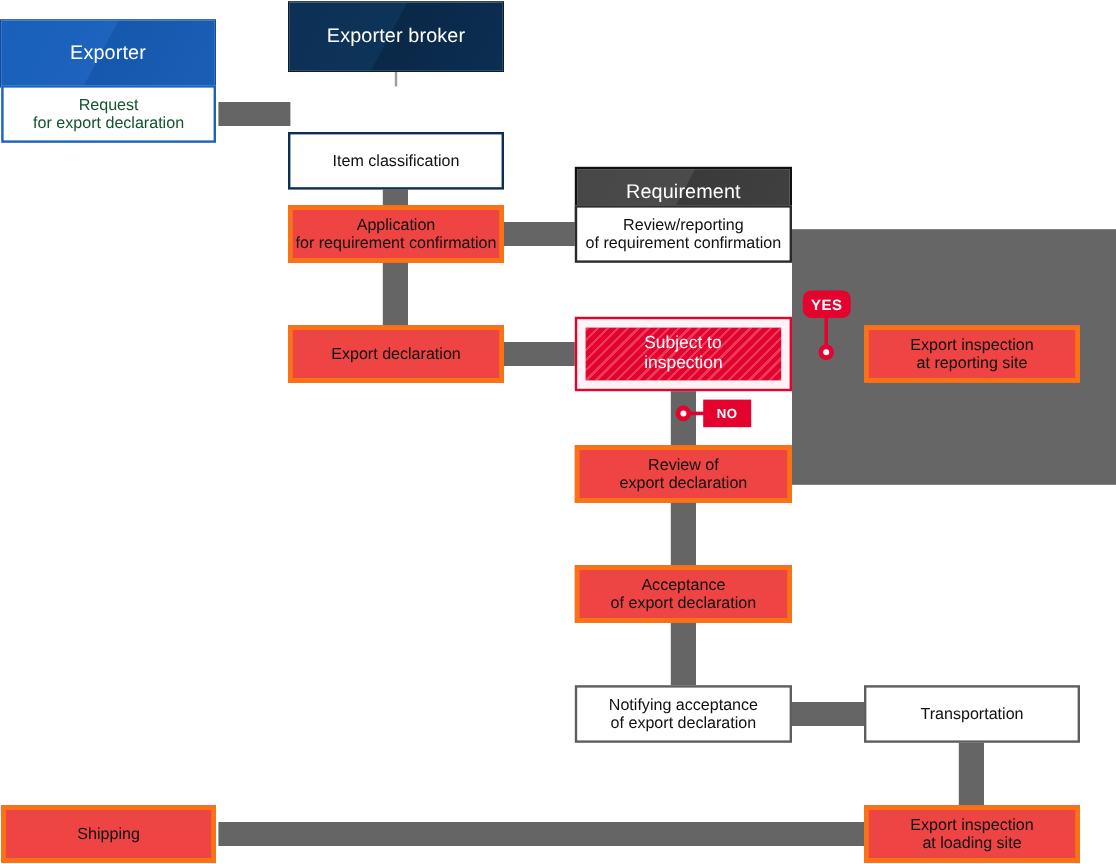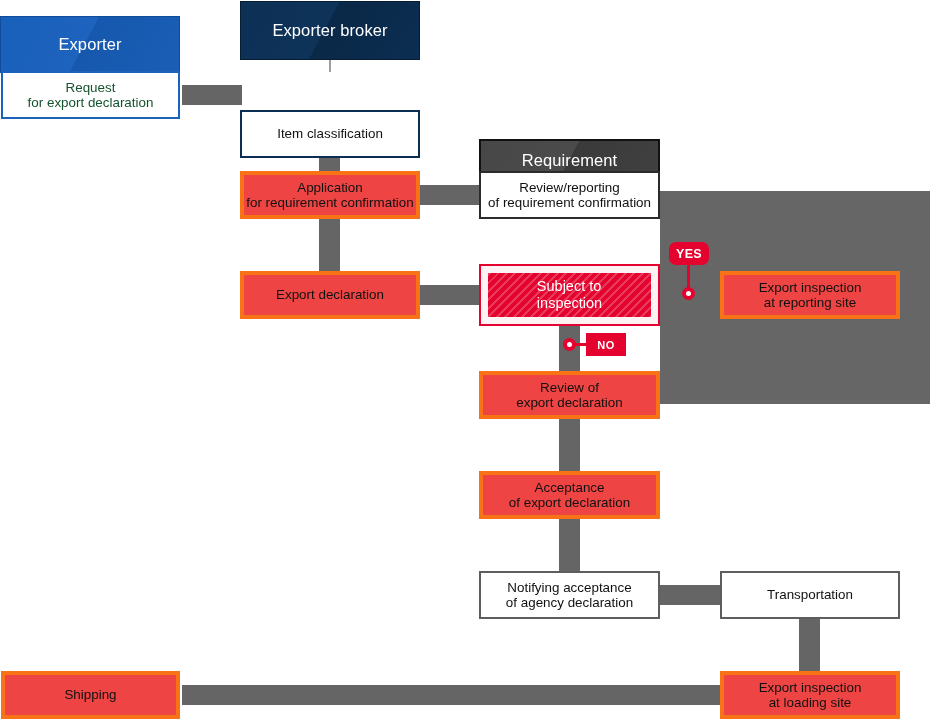--- a/index.html
+++ b/index.html
@@ -217,21 +217,21 @@
   <div class="node box box-navy-fill" style="left:720px; top:271px; width:180px; height:48px;">Export inspection
 at reporting site</div>
 
   <div class="node box box-navy-fill" style="left:479px; top:371px; width:181px; height:48px;">Review of
 export declaration</div>
 
   <div class="node box box-navy-fill" style="left:479px; top:471px; width:181px; height:48px;">Acceptance
 of export declaration</div>
 
   <div class="node box box-gray-outline" style="left:479px; top:571px; width:181px; height:48px;">Notifying acceptance
-of agency declaration</div>
+of export declaration</div>
 
   <div class="node box box-gray-outline" style="left:720px; top:571px; width:180px; height:48px;">Transportation</div>
 
   <div class="node box box-navy-fill" style="left:720px; top:671px; width:180px; height:48px;">Export inspection
 at loading site</div>
 
   <div class="node box box-navy-fill" style="left:1px; top:671px; width:179px; height:48px;">Shipping</div>
 
   <div class="red-line" style="left:687px; top:262px; width:3px; height:32px;"></div>
   <div class="red-dot" style="left:682px; top:287px; width:13px; height:13px;"></div>

